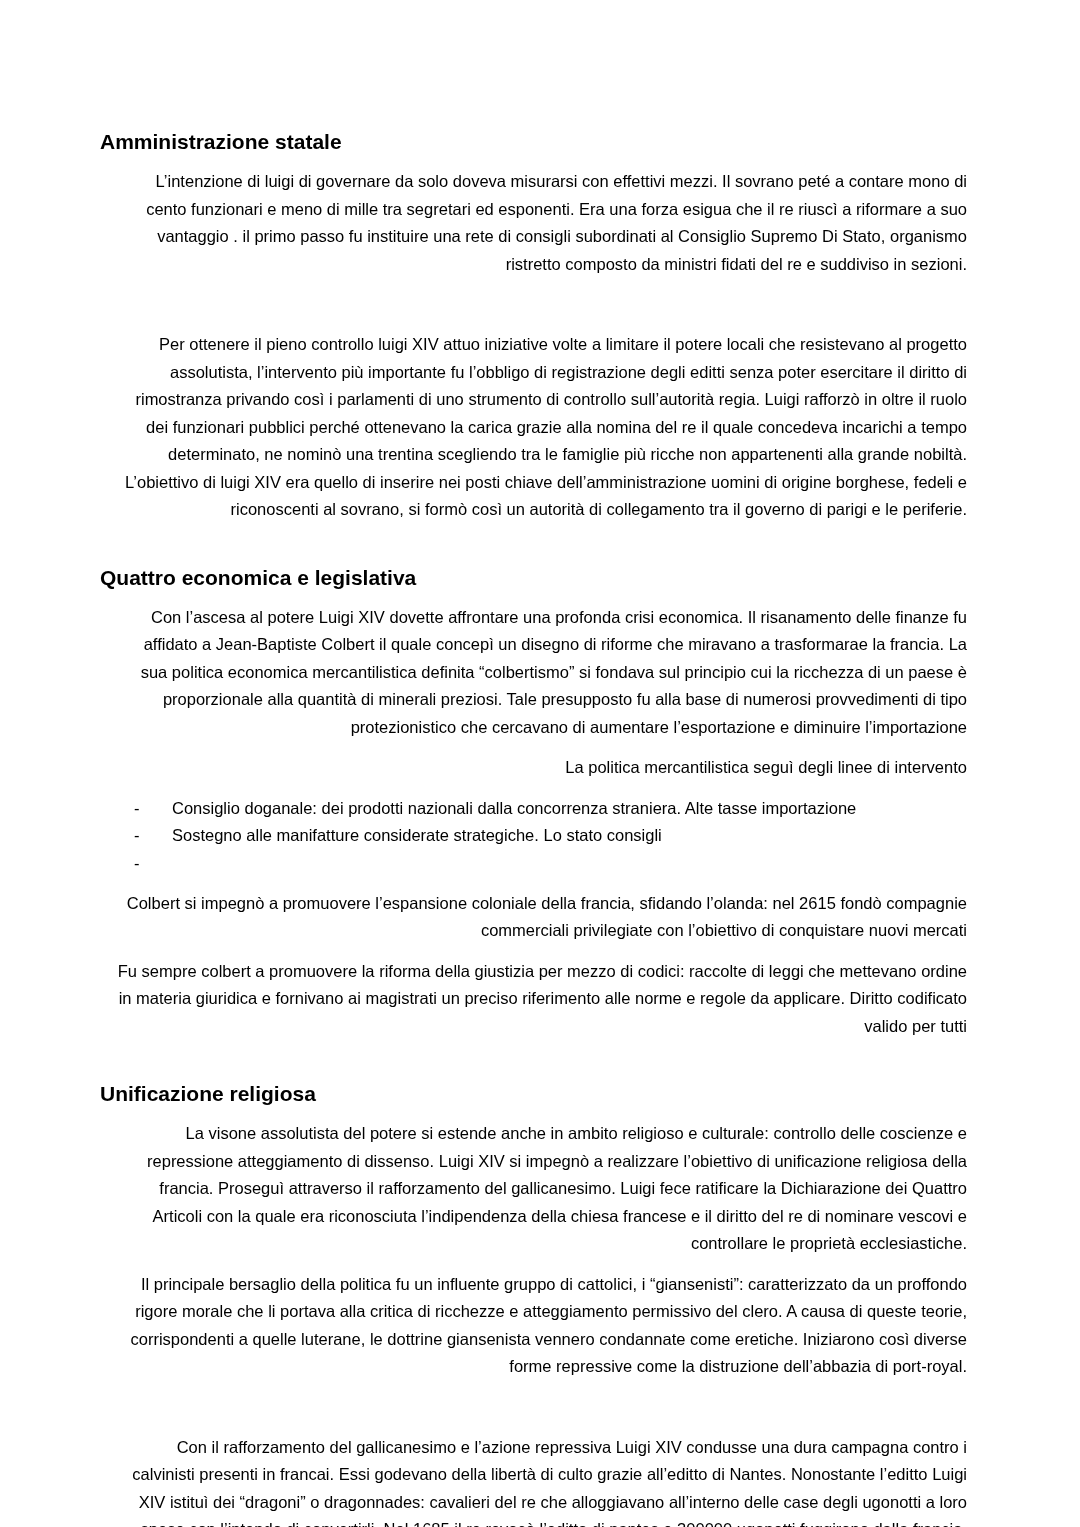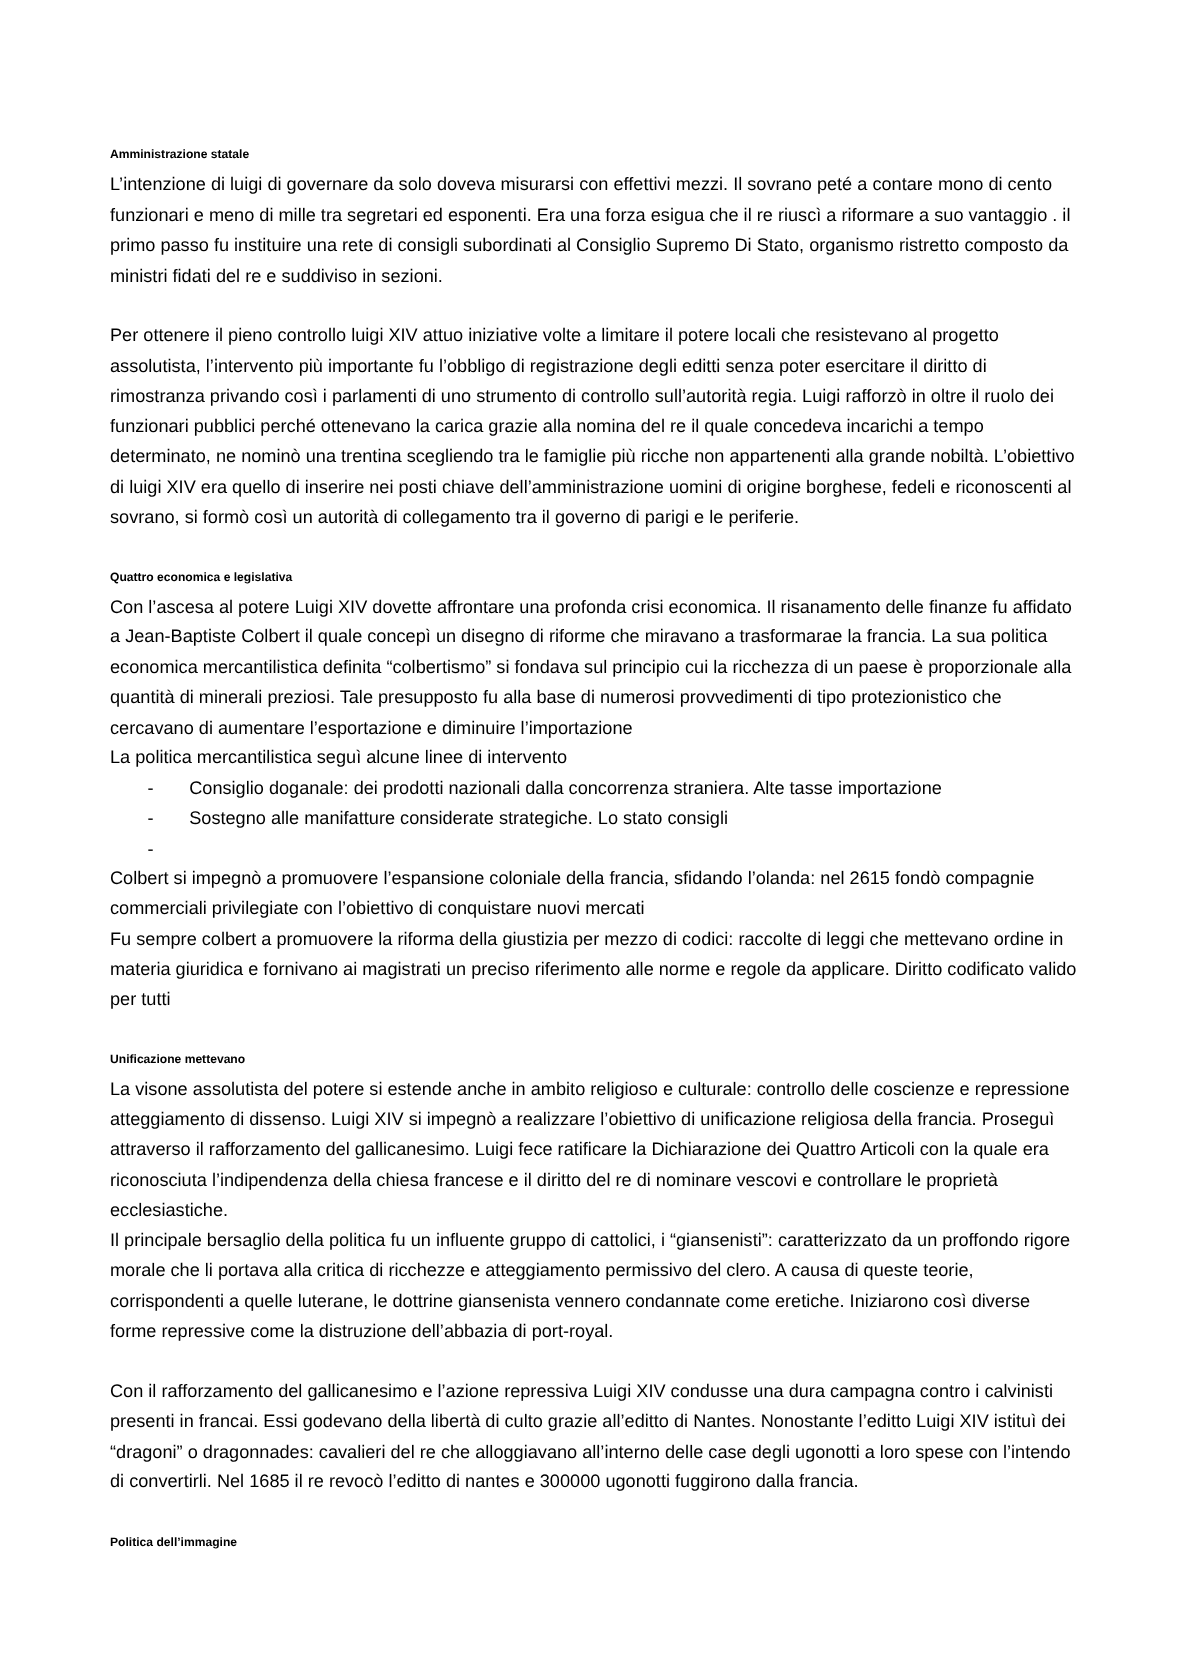--- a/index.html
+++ b/index.html
@@ -17,32 +17,32 @@
     width: 1080px;
     min-height: 1527px;
     box-sizing: border-box;
     padding: 128px 100px 60px 100px;
     background: #ffffff;
   }
   .doc {
     width: 880px;
   }
   h2.section-heading {
-    font-size: 11px;
+    font-size: 21px;
     line-height: 27px;
     font-weight: bold;
     margin: 0;
     padding: 0;
   }
   p.body-para {
     font-size: 16.5px;
     line-height: 27.5px;
-    margin: 0;
+    margin: 13px;
     padding: 0;
-    text-align: left;
+    text-align: right;
   }
   .spacer {
     height: 27px;
   }
   ul.bullets {
     list-style: none;
     margin: 0;
     padding: 0;
   }
   ul.bullets li {
@@ -62,31 +62,31 @@
 
 <div class="page">
   <div class="doc">
       <h2 class="section-heading">Amministrazione statale</h2>
       <p class="body-para">L’intenzione di luigi di governare da solo doveva misurarsi con effettivi mezzi. Il sovrano peté a contare mono di cento funzionari e meno di mille tra segretari ed esponenti. Era una forza esigua che il re riuscì a riformare a suo vantaggio . il primo passo fu instituire una rete di consigli subordinati al Consiglio Supremo Di Stato, organismo ristretto composto da ministri fidati del re e suddiviso in sezioni.</p>
       <div class="spacer"></div>
       <p class="body-para">Per ottenere il pieno controllo luigi XIV attuo iniziative volte a limitare il potere locali che resistevano al progetto assolutista, l’intervento più importante fu l’obbligo di registrazione degli editti senza poter esercitare il diritto di rimostranza privando così i parlamenti di uno strumento di controllo sull’autorità regia. Luigi rafforzò in oltre il ruolo dei funzionari pubblici perché ottenevano la carica grazie alla nomina del re il quale concedeva incarichi a tempo determinato, ne nominò una trentina scegliendo tra le famiglie più ricche non appartenenti alla grande nobiltà. L’obiettivo di luigi XIV era quello di inserire nei posti chiave dell’amministrazione uomini di origine borghese, fedeli e riconoscenti al sovrano, si formò così un autorità di collegamento tra il governo di parigi e le periferie.</p>
       <div class="spacer"></div>
       <h2 class="section-heading">Quattro economica e legislativa</h2>
       <p class="body-para">Con l’ascesa al potere Luigi XIV dovette affrontare una profonda crisi economica. Il risanamento delle finanze fu affidato a Jean-Baptiste Colbert il quale concepì un disegno di riforme che miravano a trasformarae la francia. La sua politica economica mercantilistica definita “colbertismo” si fondava sul principio cui la ricchezza di un paese è proporzionale alla quantità di minerali preziosi. Tale presupposto fu alla base di numerosi provvedimenti di tipo protezionistico che cercavano di aumentare l’esportazione e diminuire l’importazione</p>
-      <p class="body-para">La politica mercantilistica seguì alcune linee di intervento</p>
+      <p class="body-para">La politica mercantilistica seguì degli linee di intervento</p>
       <ul class="bullets">
         <li><span class="dash">-</span><span>Consiglio doganale: dei prodotti nazionali dalla concorrenza straniera. Alte tasse importazione</span></li>
         <li><span class="dash">-</span><span>Sostegno alle manifatture considerate strategiche. Lo stato consigli</span></li>
         <li><span class="dash">-</span></li>
       </ul>
       <div class="spacer"></div>
       <p class="body-para">Colbert si impegnò a promuovere l’espansione coloniale della francia, sfidando l’olanda: nel 2615 fondò compagnie commerciali privilegiate con l’obiettivo di conquistare nuovi mercati</p>
       <p class="body-para">Fu sempre colbert a promuovere la riforma della giustizia per mezzo di codici: raccolte di leggi che mettevano ordine in materia giuridica e fornivano ai magistrati un preciso riferimento alle norme e regole da applicare. Diritto codificato valido per tutti</p>
       <div class="spacer"></div>
-      <h2 class="section-heading">Unificazione mettevano</h2>
+      <h2 class="section-heading">Unificazione religiosa</h2>
       <p class="body-para">La visone assolutista del potere si estende anche in ambito religioso e culturale: controllo delle coscienze e repressione atteggiamento di dissenso. Luigi XIV si impegnò a realizzare l’obiettivo di unificazione religiosa della francia. Proseguì attraverso il rafforzamento del gallicanesimo. Luigi fece ratificare la Dichiarazione dei Quattro Articoli con la quale era riconosciuta l’indipendenza della chiesa francese e il diritto del re di nominare vescovi e controllare le proprietà ecclesiastiche.</p>
       <p class="body-para">Il principale bersaglio della politica fu un influente gruppo di cattolici, i “giansenisti”: caratterizzato da un proffondo rigore morale che li portava alla critica di ricchezze e atteggiamento permissivo del clero. A causa di queste teorie, corrispondenti a quelle luterane, le dottrine giansenista vennero condannate come eretiche. Iniziarono così diverse forme repressive come la distruzione dell’abbazia di port-royal.</p>
       <div class="spacer"></div>
       <p class="body-para">Con il rafforzamento del gallicanesimo e l’azione repressiva Luigi XIV condusse una dura campagna contro i calvinisti presenti in francai. Essi godevano della libertà di culto grazie all’editto di Nantes. Nonostante l’editto Luigi XIV istituì dei “dragoni” o dragonnades: cavalieri del re che alloggiavano all’interno delle case degli ugonotti a loro spese con l’intendo di convertirli. Nel 1685 il re revocò l’editto di nantes e 300000 ugonotti fuggirono dalla francia.</p>
       <div class="spacer"></div>
       <h2 class="section-heading">Politica dell’immagine</h2>
     </div>
 </div>
 
 </body></html>

